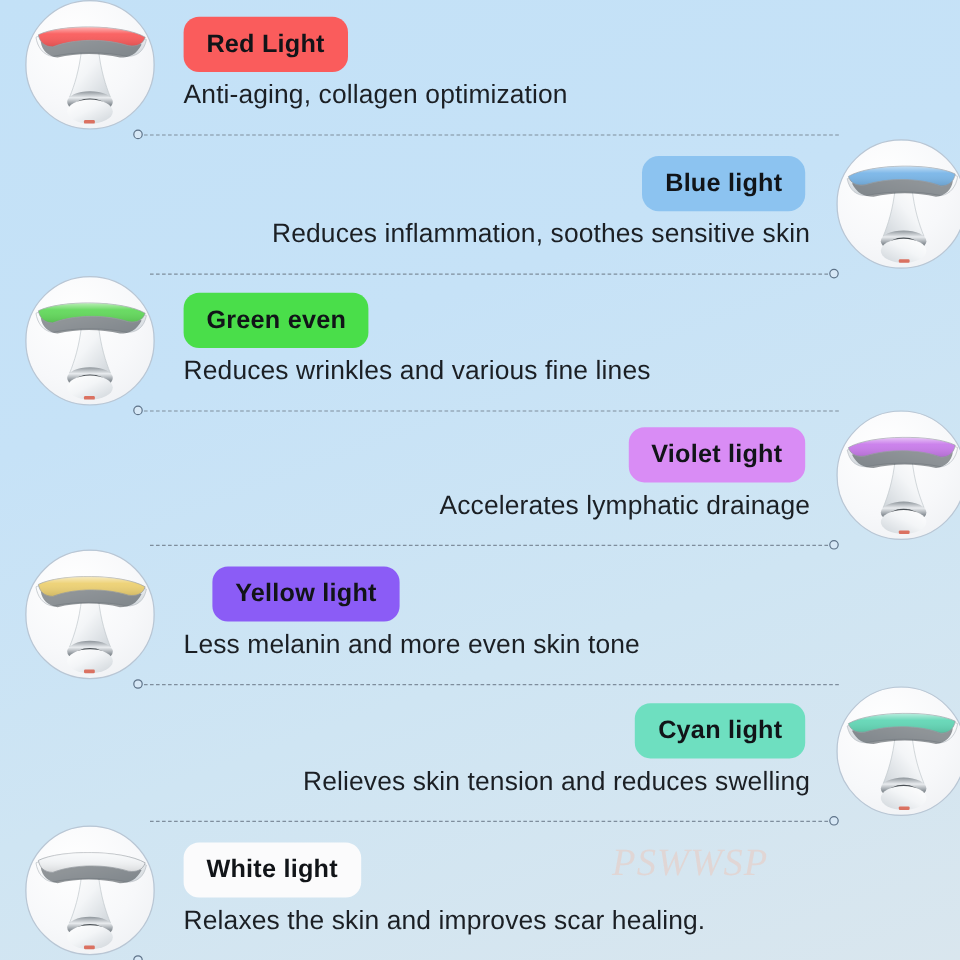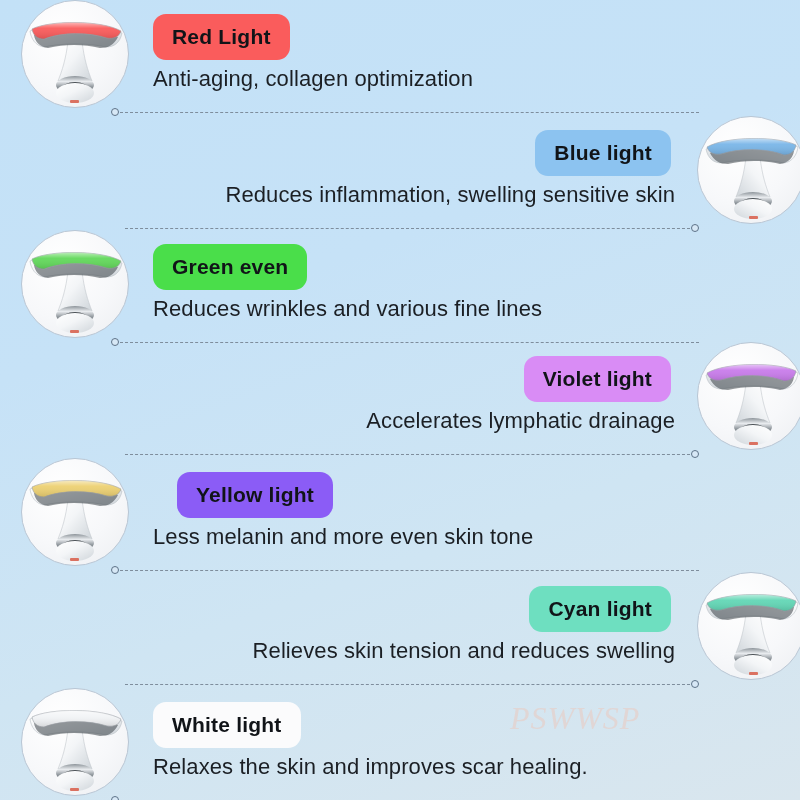--- a/index.html
+++ b/index.html
@@ -220,25 +220,25 @@
 
         <path d="M12,34 C30,28 78,28 96,36 C92,44 86,47 78,47 C62,43 42,43 26,47 C18,46 13,41 12,34 Z" fill="#3d4348" opacity="0.55"></path>
 
         <path class="led-strip" d="M10,28 C28,19 80,19 99,30 C97,36 92,38 85,37 C66,31 40,31 22,38 C15,38 11,34 10,28 Z" fill="#7ab6e8" stroke="#9aa0a6" stroke-width="0.6"></path>
         <path d="M10,28 C28,19 80,19 99,30 C97,36 92,38 85,37 C66,31 40,31 22,38 C15,38 11,34 10,28 Z" fill="url(#g2-led)"></path>
 
         <rect x="48" y="99" width="9" height="3" rx="1" fill="#d8543f" opacity="0.8"></rect>
       </svg>
     </div>
 
-    <div class="badge" style="background: rgb(140, 195, 240);">
+    <div class="badge" style="background: rgb(140, 195, 240); border-radius: 14px;">
       <span>Blue light</span>
     </div>
 
-    <div class="desc">Reduces inflammation, swelling sensitive skin</div>
+    <div class="desc">Reduces inflammation, soothes sensitive skin</div>
 
     <div class="connector">
       <div class="dot"></div>
       <div class="dash"></div>
     </div>
 
   </div>
 
   <div class="row left-side" style="top: 230px;">
 

